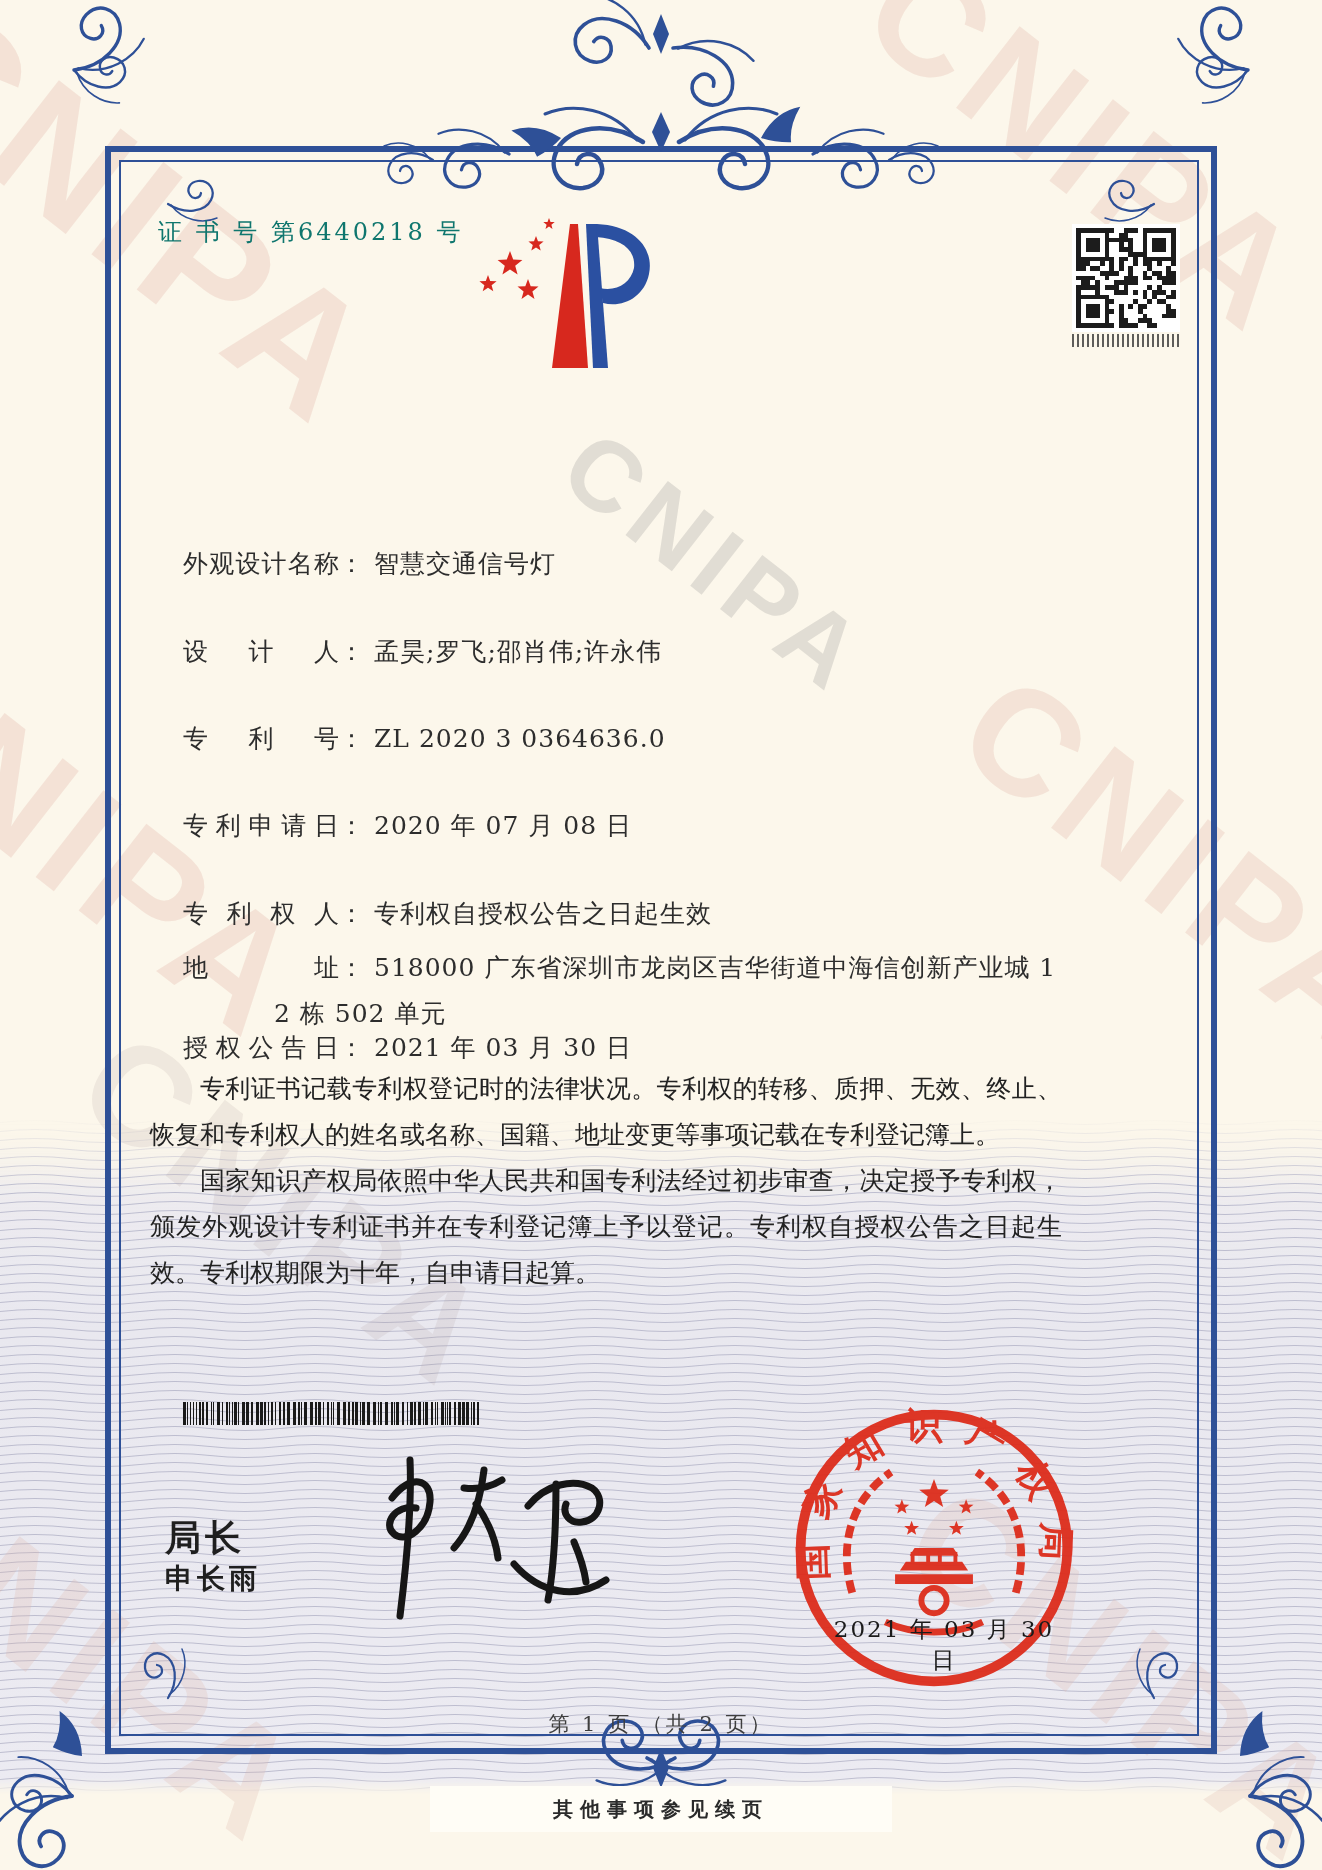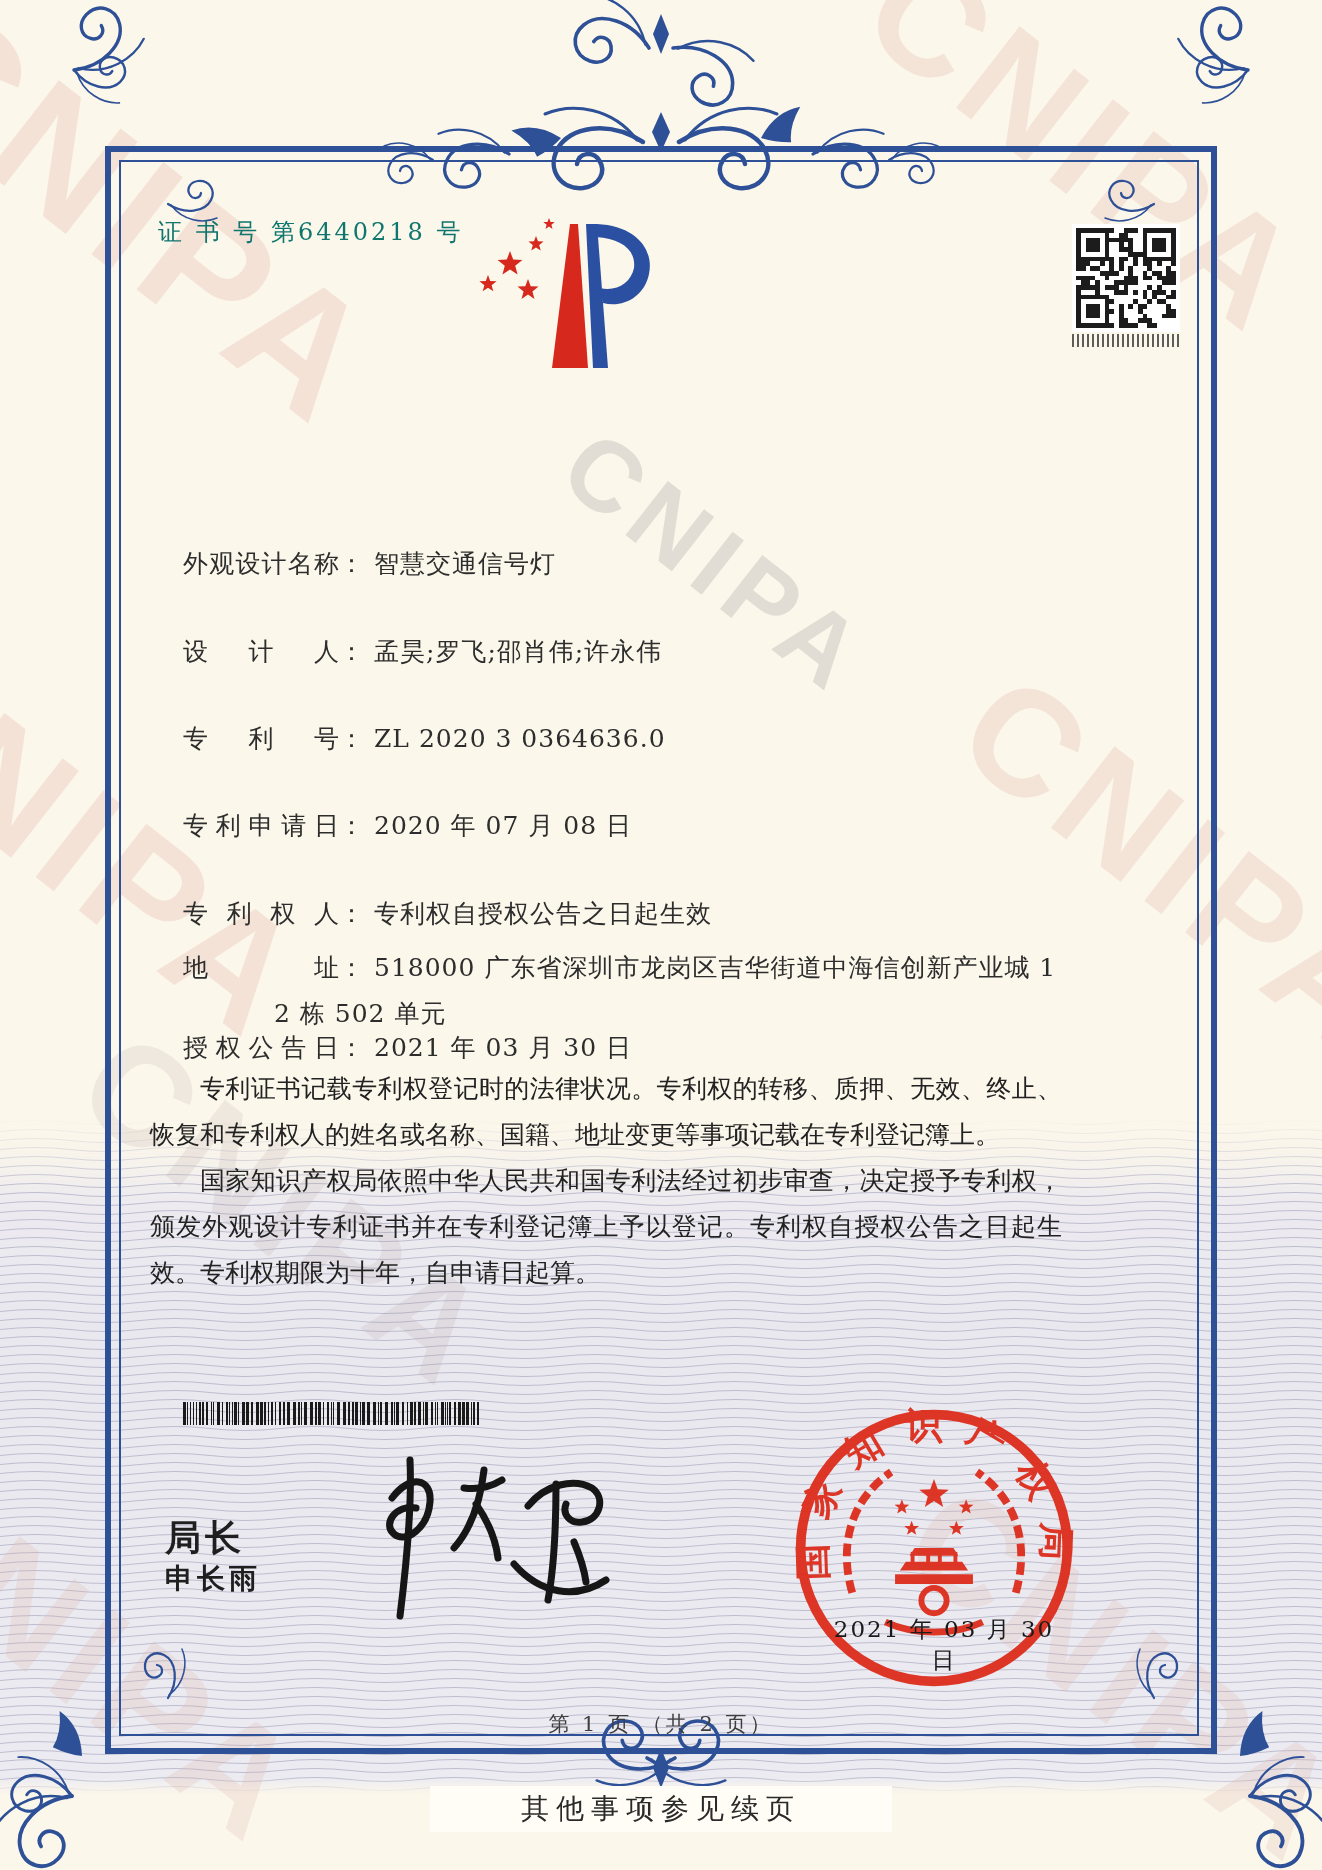--- a/index.html
+++ b/index.html
@@ -55,21 +55,21 @@
   .signer-name{position:absolute;left:165px;top:1560px;font-size:28px;font-weight:600;letter-spacing:4px;
                font-family:"Liberation Sans",sans-serif;color:#1f1f1f;z-index:6;}
   .signature{position:absolute;left:352px;top:1444px;z-index:6;}
   .seal{position:absolute;left:788px;top:1402px;width:292px;height:292px;z-index:5;opacity:.94;}
   .seal-date{position:absolute;left:822px;top:1614px;width:244px;text-align:center;font-size:23px;
              letter-spacing:2px;color:#1b1b1b;z-index:6;}
   .page-info{position:absolute;left:0;top:1710px;width:1322px;text-align:center;font-size:21px;
              letter-spacing:3px;color:#3e3e3e;z-index:6;}
   .cont-strip{position:absolute;left:430px;top:1786px;width:462px;height:46px;background:#fffdf6;z-index:6;
               display:flex;align-items:center;justify-content:center;}
-  .cont-strip span{font-size:28px;letter-spacing:7px;color:#2a2a2a;}
+  .cont-strip span{font-size:20px;letter-spacing:7px;color:#2a2a2a;font-weight:bold;}
 </style>
 </head>
 <body>
 
 <div id="page">
 
   <div class="waves">
     <svg width="1322" height="676" viewBox="0 0 1322 676" preserveAspectRatio="none">
       <defs>
         <pattern id="wv" width="140" height="9" patternUnits="userSpaceOnUse">

